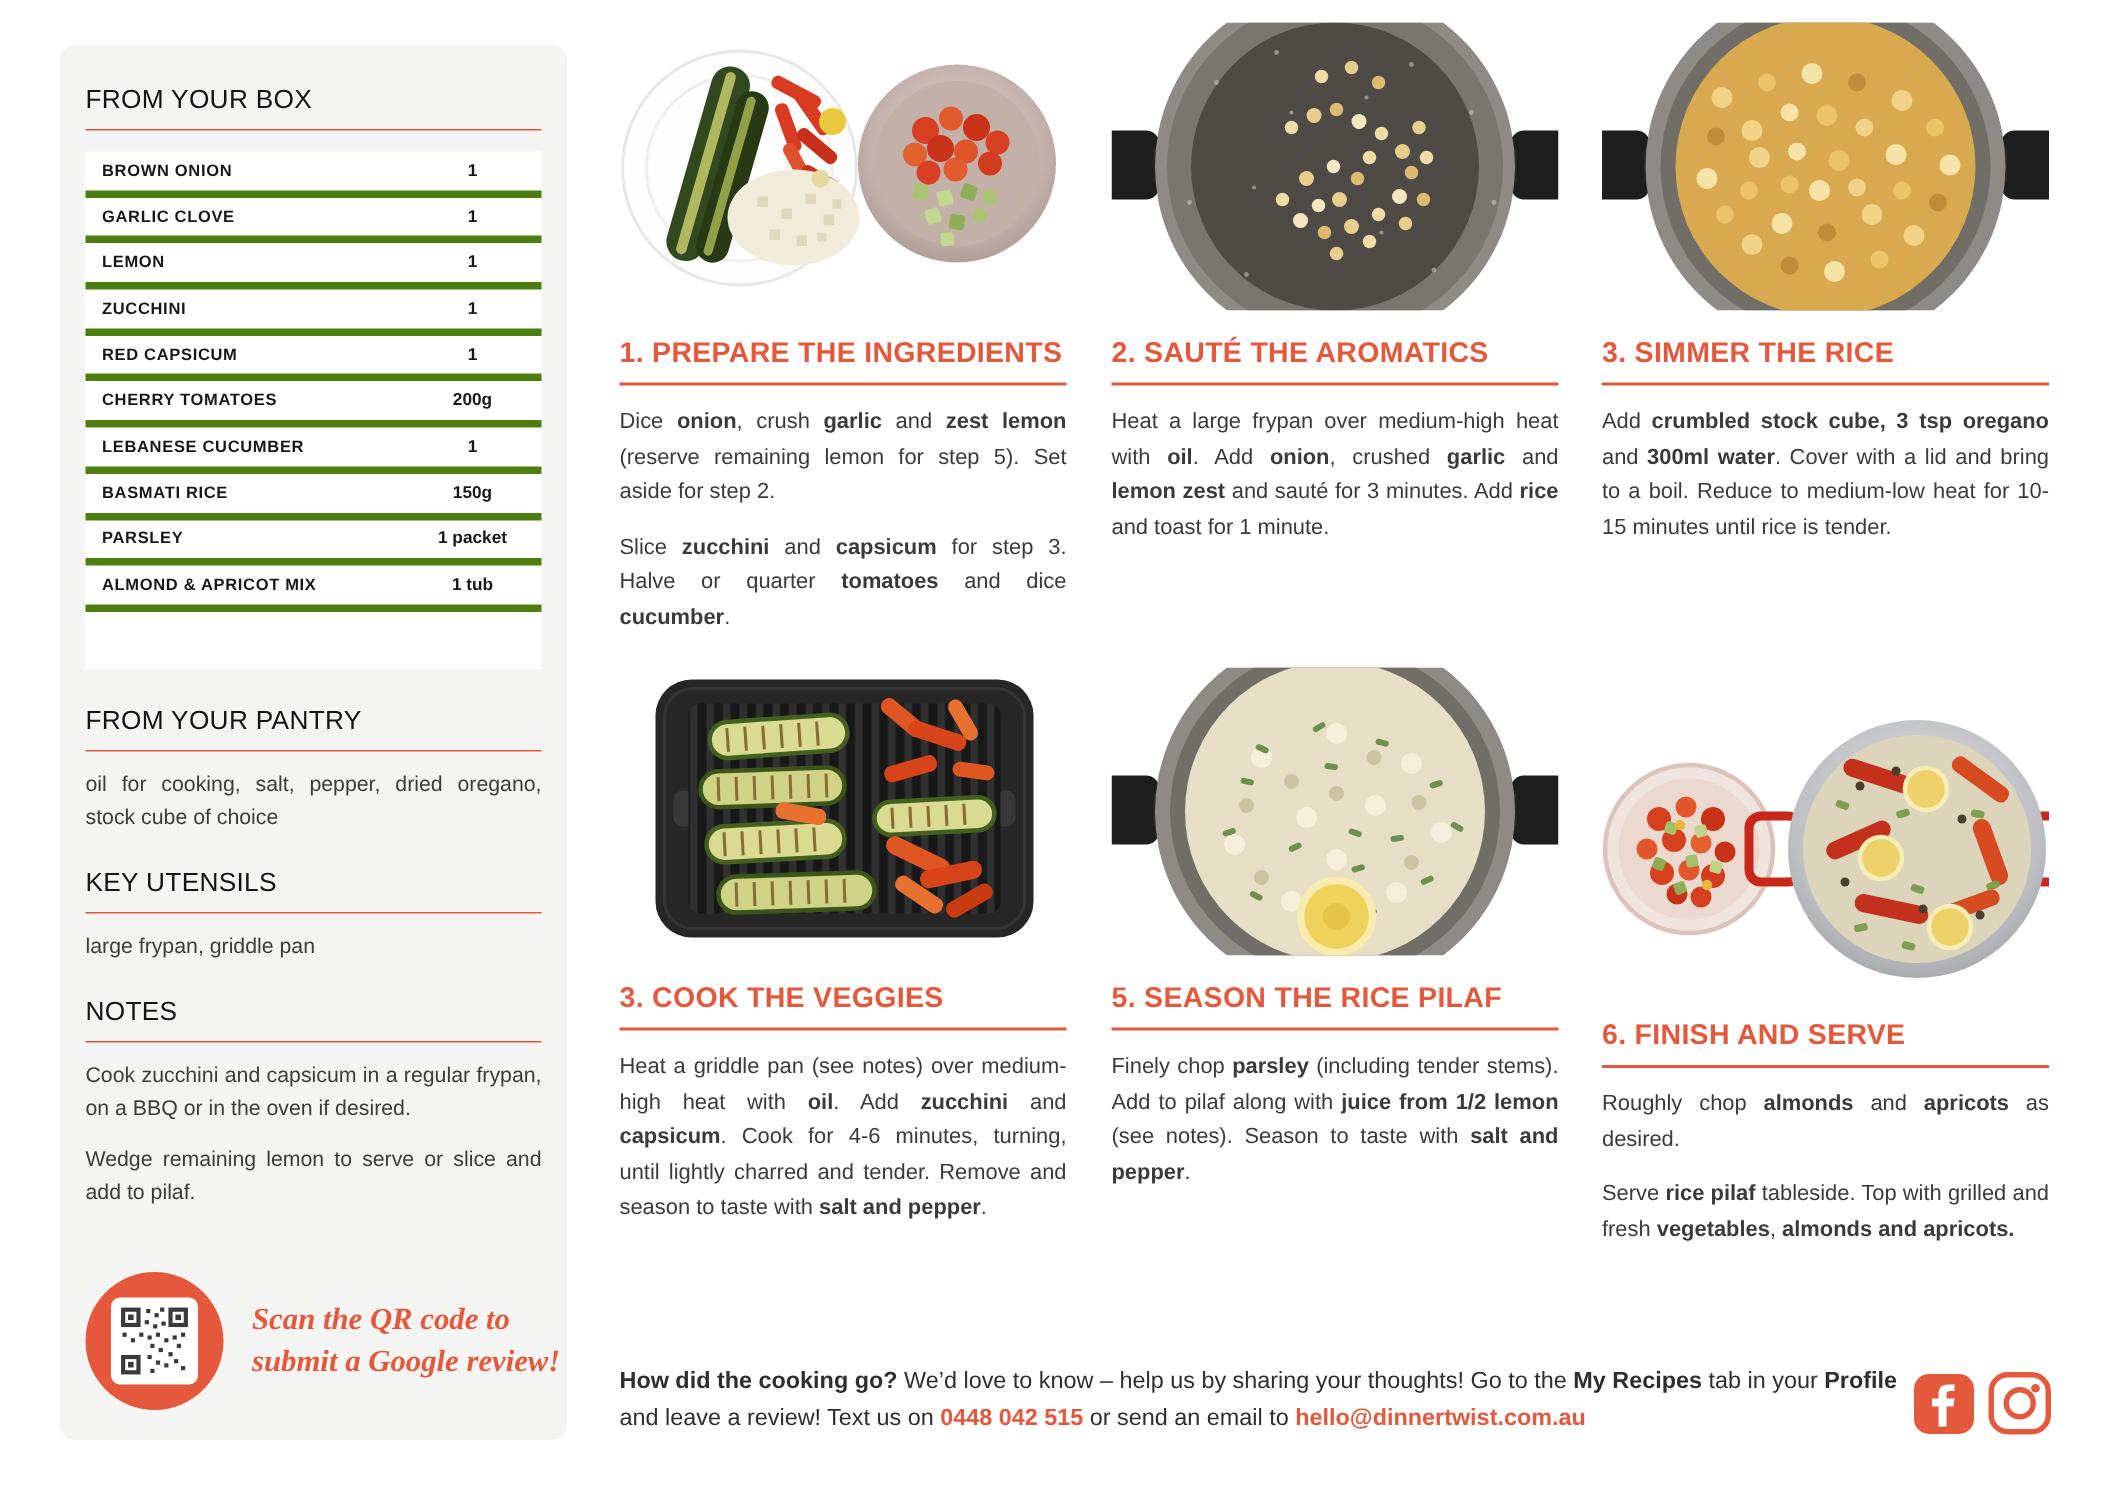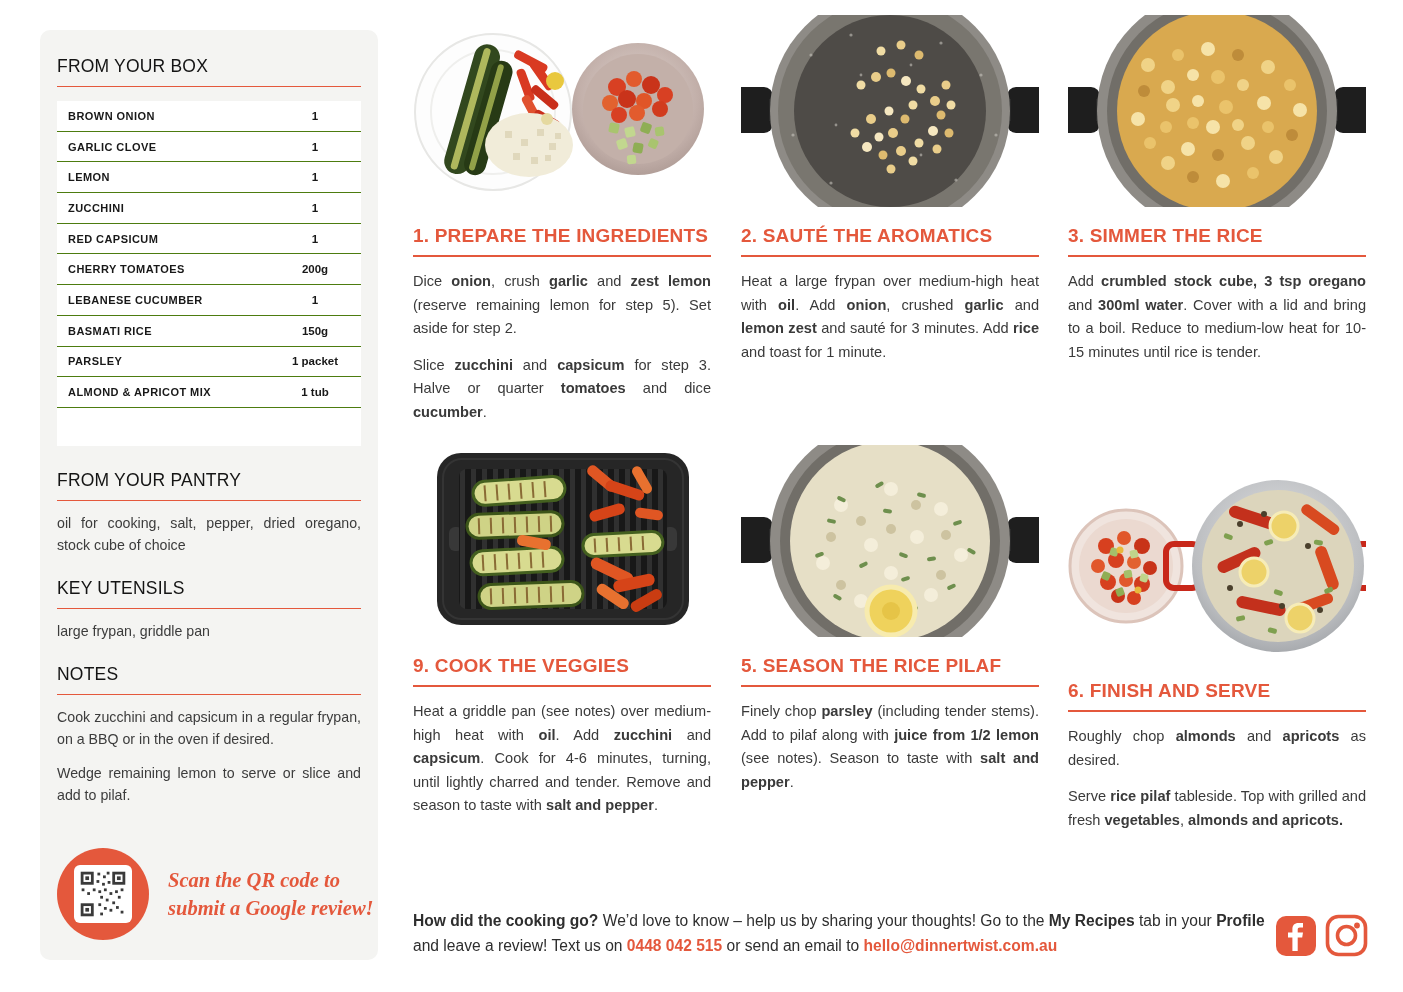--- a/index.html
+++ b/index.html
@@ -11,21 +11,21 @@
   
   .sidebar {
     position:absolute; left:40px; top:30px; width:338px; height:930px;
     background:#f4f4f2; border-radius:10px; padding:26px 17px 0 17px;
   }
   .side-title { font-size:17.5px; font-weight:400; color:#141414; letter-spacing:.2px; }
   .accent-rule { border:none; border-top:1.6px solid #e4583c; margin-top:9px; }
   .box-table { background:#ffffff; margin-top:14px; padding-bottom:38px; }
   .box-row {
     display:flex; justify-content:space-between; align-items:center;
-    height:30.7px; border-bottom:1px solid #4d7c0f; padding-left:11px;
+    height:30.7px; border-bottom:5px solid #4d7c0f; padding-left:11px;
   }
   .box-row .iname { font-size:11px; font-weight:700; letter-spacing:.45px; color:#181818; }
   .box-row .iqty { width:92px; text-align:center; font-size:11.5px; font-weight:700; color:#181818; }
   .side-text { font-size:14.2px; line-height:22px; color:#3c3c3c; text-align:justify; margin-top:11px; }
   .mt24 { margin-top:24px; } .mt22 { margin-top:22px; } .mt12 { margin-top:12px; }
   .qr-row { position:absolute; left:17px; top:818px; display:flex; align-items:center; }
   .qr-circle {
     width:92px; height:92px; border-radius:50%; background:#e4583c; flex:0 0 auto;
     display:flex; align-items:center; justify-content:center;
   }
@@ -416,21 +416,21 @@
           <rect x="176" y="62" width="36" height="11" rx="5" fill="#d64418" transform="rotate(-16 194 67)"></rect>
           <rect x="222" y="64" width="28" height="10" rx="5" fill="#e05623" transform="rotate(8 236 69)"></rect>
           <rect x="104" y="92" width="34" height="11" rx="5" fill="#e8712f" transform="rotate(10 121 97)"></rect>
           <rect x="176" y="120" width="46" height="12" rx="6" fill="#e05623" transform="rotate(26 199 126)"></rect>
           <rect x="200" y="132" width="42" height="12" rx="6" fill="#d64418" transform="rotate(-12 221 138)"></rect>
           <rect x="182" y="146" width="36" height="11" rx="5" fill="#e8712f" transform="rotate(34 200 151)"></rect>
           <rect x="216" y="150" width="34" height="11" rx="5" fill="#c93c12" transform="rotate(-30 233 155)"></rect>
         </g>
       </svg>
     </div>
-    <h3 class="step-title">9. COOK THE VEGGIES</h3>
+    <h3 class="step-title">3. COOK THE VEGGIES</h3>
     <hr class="step-rule">
     <p><span>Heat a griddle pan (see notes) over medium-high heat with </span><span style="font-weight: 700;">oil</span><span>. Add </span><span style="font-weight: 700;">zucchini</span><span> and </span><span style="font-weight: 700;">capsicum</span><span>. Cook for 4-6 minutes, turning, until lightly charred and tender. Remove and season to taste with </span><span style="font-weight: 700;">salt and pepper</span><span>.</span></p>
   </section>
 
   <section class="step" style="left:741px; top:445px;">
     <div class="photo">
       <svg width="298" height="192" viewBox="0 0 298 192">
         <rect x="-8" y="72" width="40" height="46" rx="9" fill="#1e1e1e"></rect>
           <rect x="28" y="84" width="16" height="22" fill="#2a2a2a"></rect>
         <rect x="266" y="72" width="40" height="46" rx="9" fill="#1e1e1e"></rect>

